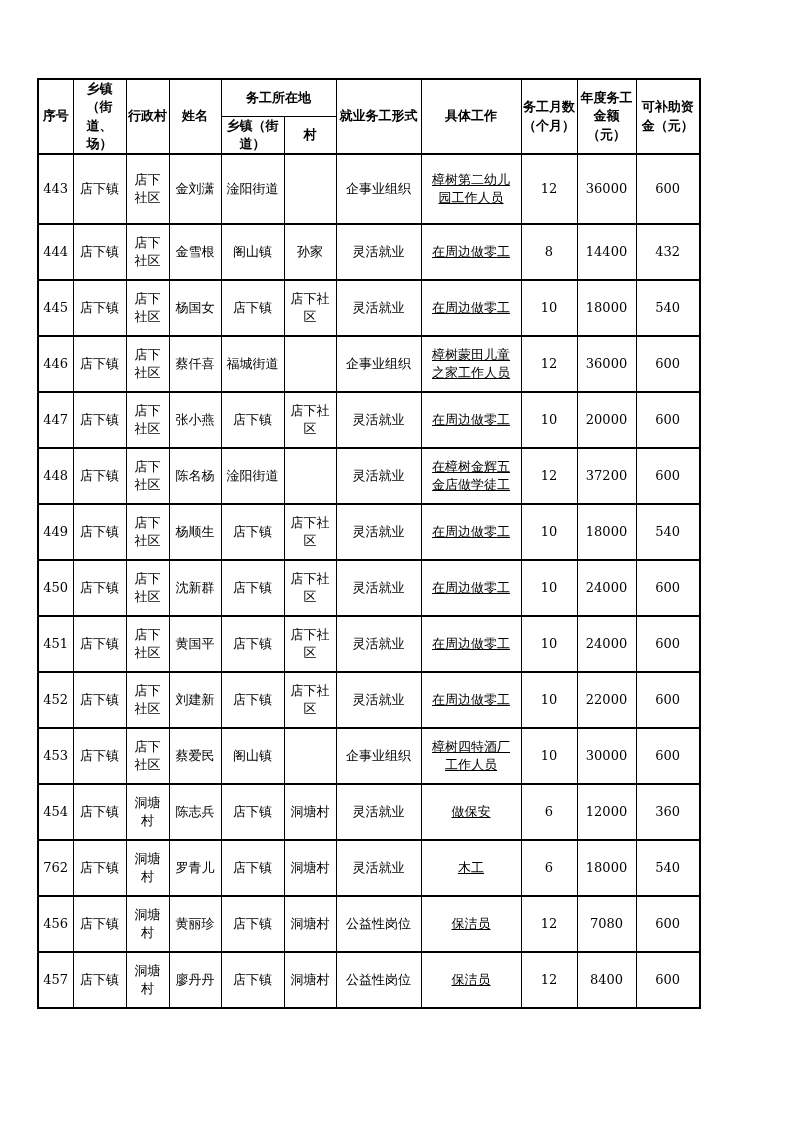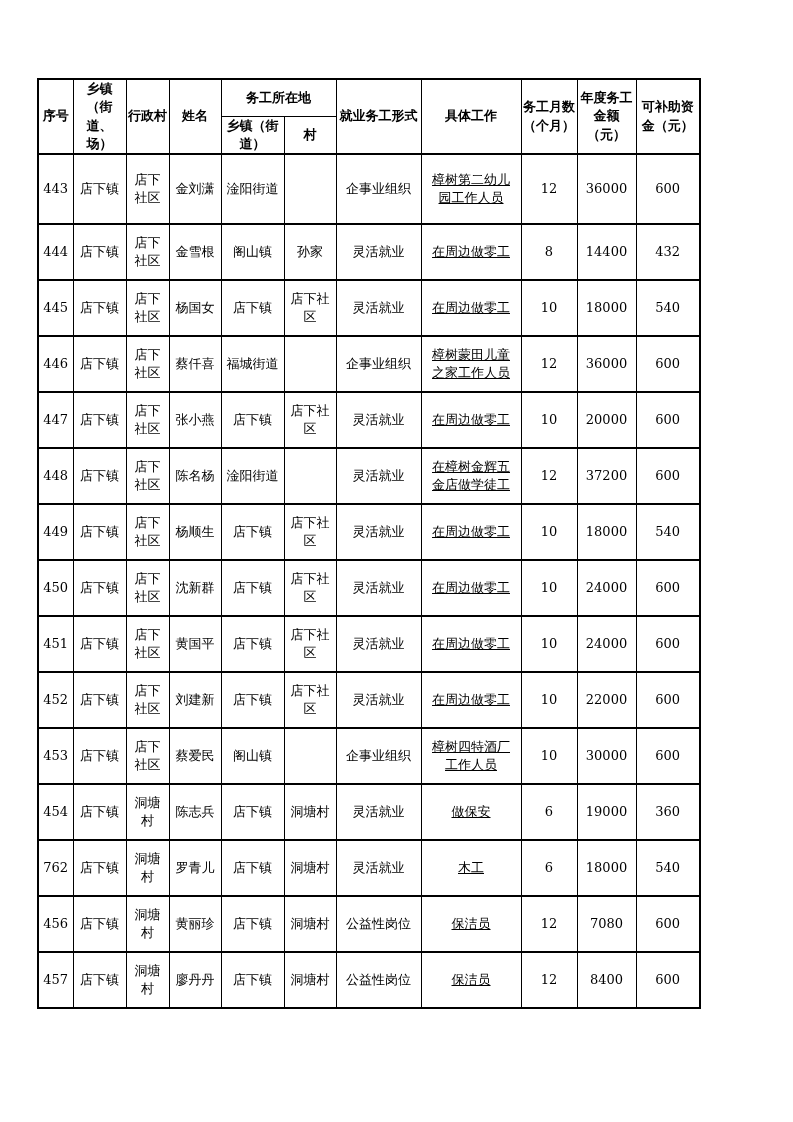--- a/index.html
+++ b/index.html
@@ -236,21 +236,21 @@
         <tr>
           <td class="col-serial">454</td>
           <td class="col-township">店下镇</td>
           <td class="col-village">洞塘村</td>
           <td class="col-name">陈志兵</td>
           <td class="col-work_township">店下镇</td>
           <td class="col-work_village">洞塘村</td>
           <td class="col-employment_type">灵活就业</td>
           <td class="col-job">做保安</td>
           <td class="col-months">6</td>
-          <td class="col-annual_amount">19000</td>
+          <td class="col-annual_amount">12000</td>
           <td class="col-subsidy">360</td>
         </tr>
         <tr>
           <td class="col-serial">762</td>
           <td class="col-township">店下镇</td>
           <td class="col-village">洞塘村</td>
           <td class="col-name">罗青儿</td>
           <td class="col-work_township">店下镇</td>
           <td class="col-work_village">洞塘村</td>
           <td class="col-employment_type">灵活就业</td>

